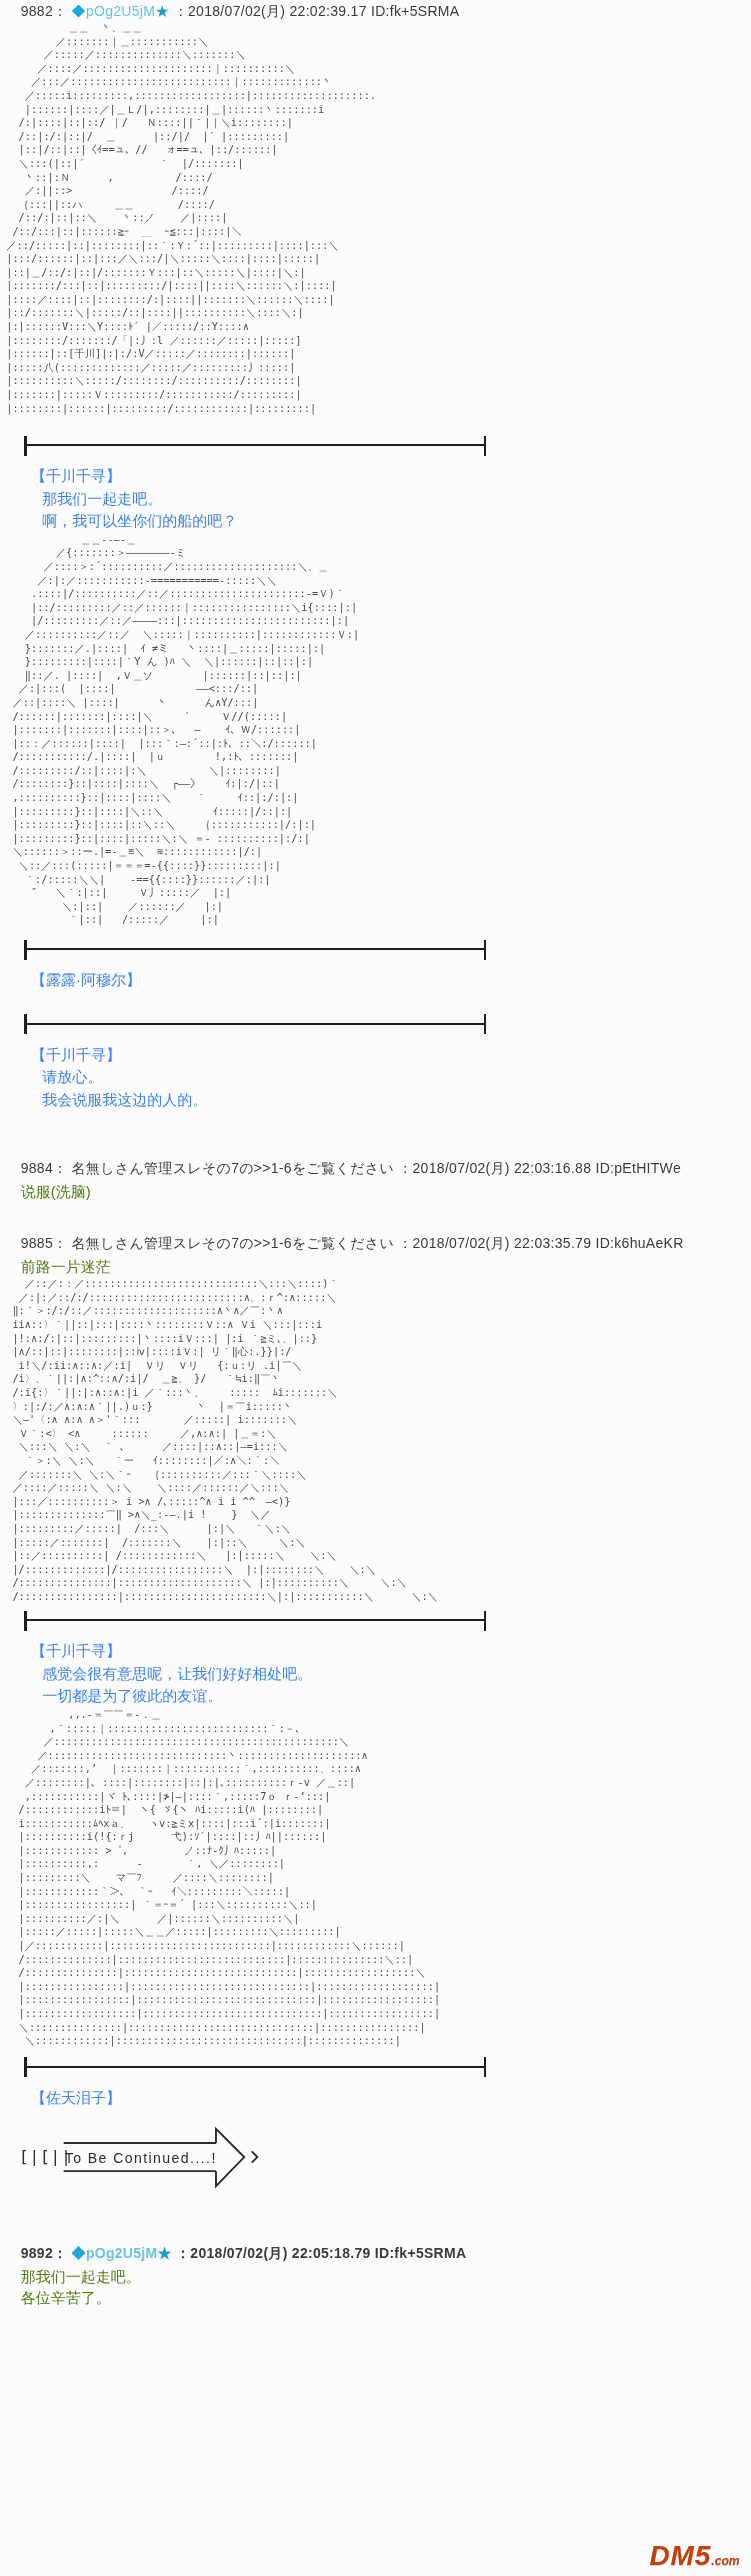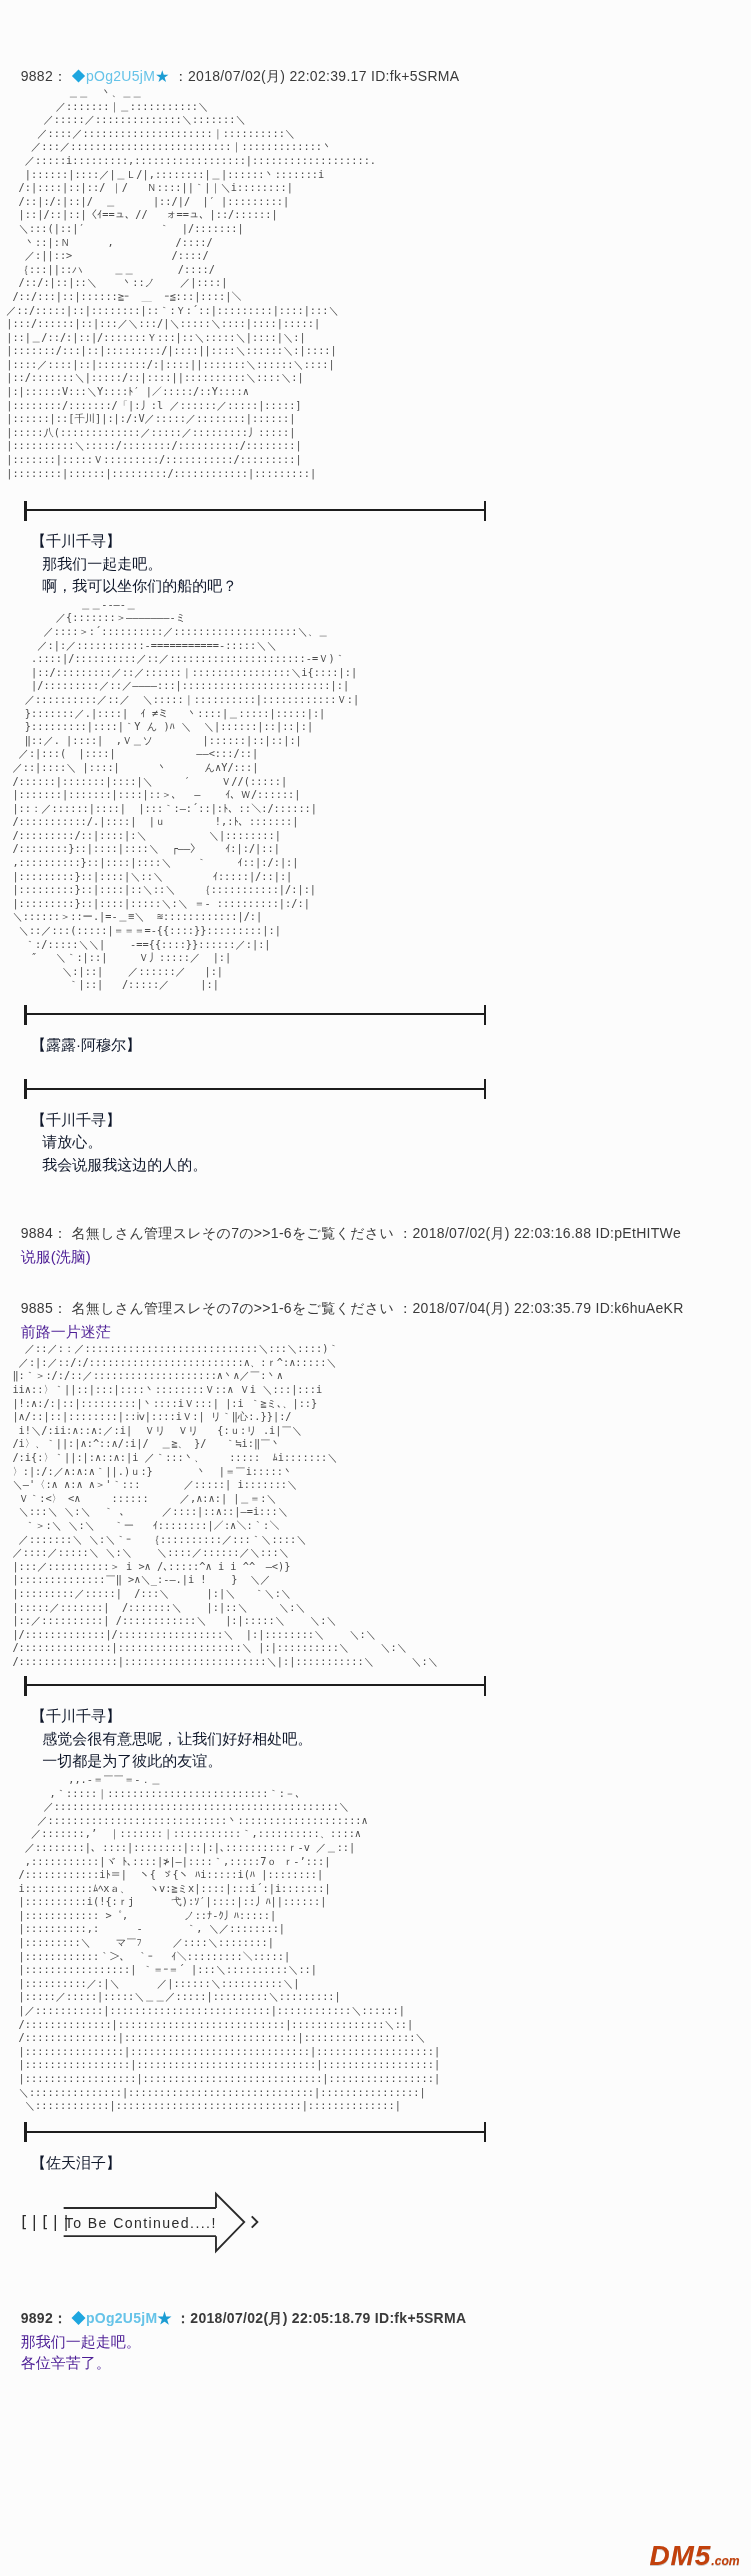--- a/index.html
+++ b/index.html
@@ -2,31 +2,31 @@
 <html style="font-size:15px"><head>
 <meta charset="utf-8">
 <style>
   html,body{margin:0;padding:0;}
   body{
     width:751px;height:2576px;position:relative;overflow:hidden;
     background:#fcfcfc;
     font-family:"Liberation Sans",sans-serif;
     color:#333;
   }
-  .page{padding-top:22px;margin-top:46px;}
+  .page{padding-top:3px;}
   
   .post-header{
     margin-left:20.7px;font-size:14px;color:#3a3a3a;letter-spacing:0.3px;
     white-space:nowrap;
   }
   .trip-diamond{color:#1ea6df;}
   .trip-code{color:#66c3e8;}
   .trip-star{color:#1b9cd3;}
   .post-body{
-    margin:3.8px 0 0 20.7px;font-size:15px;color:#4c1d95;line-height:20.7px;
+    margin:3.8px 0 0 20.7px;font-size:15px;color:#4d7c0f;line-height:20.7px;
     white-space:pre-line;
   }
   
   pre.aa{
     margin:0;font-family:"DejaVu Sans Mono",monospace;
     font-size:10.3px;line-height:13.6px;color:#4a4a4a;
     white-space:pre;
   }
   .aa1{margin:15px 0 0 80px;}
   .aa2{margin:24.4px 0 0 54px;}
@@ -37,21 +37,21 @@
   .divider .line{position:absolute;left:0;right:0;top:8.4px;border-top:2.8px solid #1d1d1d;}
   .divider .tick-l,.divider .tick-r{position:absolute;top:0;width:2.8px;height:20px;background:#1d1d1d;}
   .divider .tick-l{left:0;}
   .divider .tick-r{right:0;}
   .d-mt22{margin-top:20.7px;}
   .d-mt14{margin-top:13px;}
   .d-mt24{margin-top:22.5px;}
   .d-mt8{margin-top:7.5px;}
   .d-mt10{margin-top:9.4px;}
   
-  .dialogue{margin:9.4px 0 0 31px;font-size:15px;color:#0f172a;line-height:22.5px;}
+  .dialogue{margin:9.4px 0 0 31px;font-size:15px;color:#3b82f6;line-height:22.5px;}
   .dialogue .speaker{}
   .dialogue .lines{padding-left:11.3px;white-space:pre-line;}
   
   .mt52{margin-top:49px;}
   .mt34{margin-top:32px;}
   .mt36{margin-top:34px;}
   .mt56{margin-top:53px;font-weight:bold;}
   
   .tbc{position:relative;margin:15px 0 0 19px;height:68px;width:244px;}
   .tbc .glyphs{
@@ -181,21 +181,21 @@
   <div class="post-header mt52">
     <span>9884</span><span>：</span>
     <span>名無しさん管理スレその7の&gt;&gt;1-6をご覧ください</span>
     <span>：2018/07/02(月) 22:03:16.88 ID:pEtHITWe</span>
   </div>
   <div class="post-body">说服(洗脑)</div>
 
   <div class="post-header mt34">
     <span>9885</span><span>：</span>
     <span>名無しさん管理スレその7の&gt;&gt;1-6をご覧ください</span>
-    <span>：2018/07/04(月) 22:03:35.79 ID:k6huAeKR</span>
+    <span>：2018/07/02(月) 22:03:35.79 ID:k6huAeKR</span>
   </div>
   <div class="post-body">前路一片迷茫</div>
 
 
   <pre class="aa aa3">    ／::／:：／::::::::::::::::::::::::::::＼:::＼::::)｀
    ／:|:／::/:/:::::::::::::::::::::::::∧、:ｒ^:∧:::::＼
   ‖:｀＞:/:/::／::::::::::::::::::::∧丶∧／￣:丶∧
   ii∧::〉｀||::|:::|::::丶::::::::Ｖ::∧ Ｖi ＼:::|:::i
   |!:∧:/:|::|:::::::::|丶::::iＶ:::| |:i ｀≧ミ､、|::}
   |∧/::|::|::::::::|::ⅳ|::::iＶ:| リ｀‖心:.}}|:/

